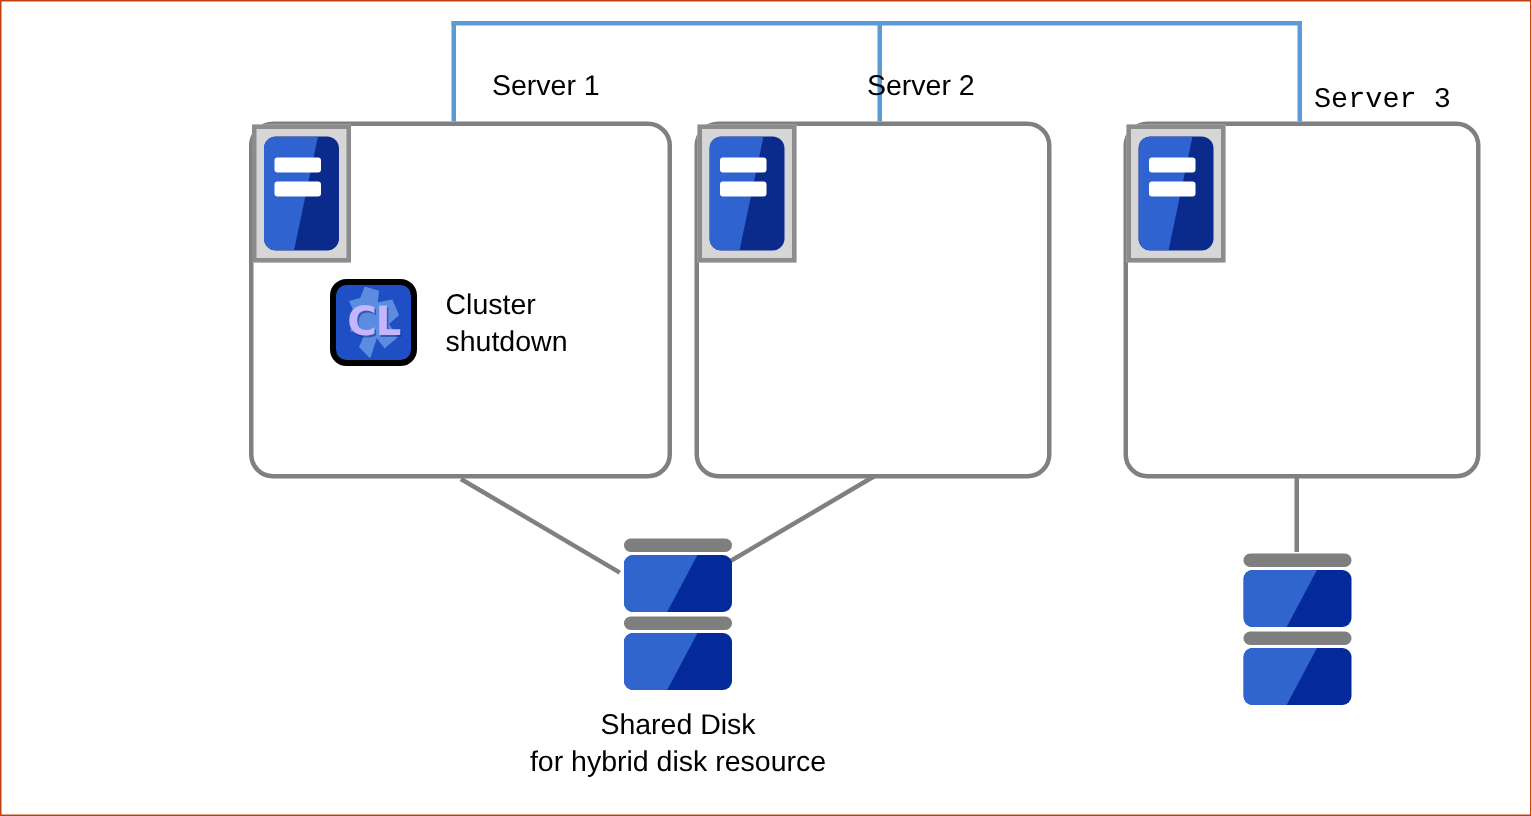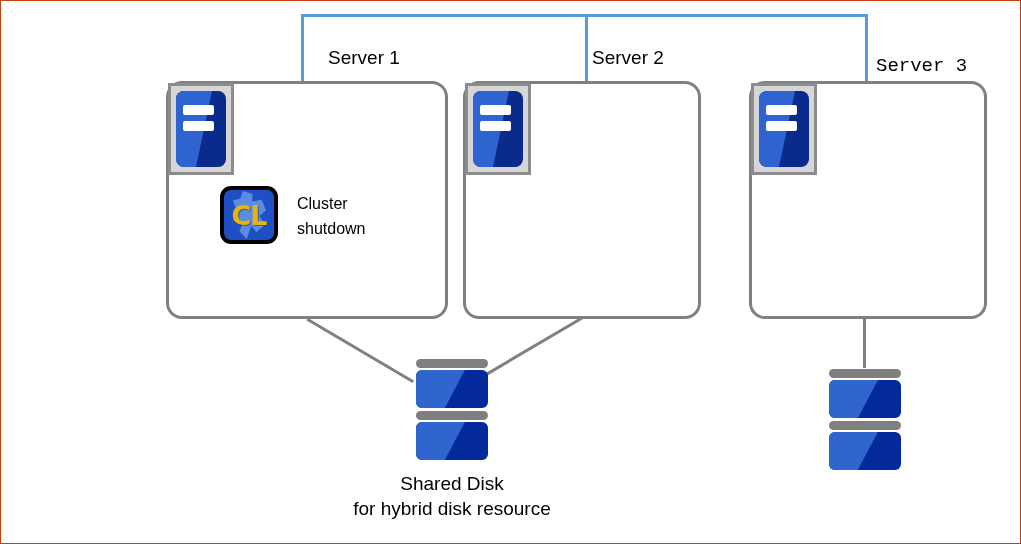--- a/index.html
+++ b/index.html
@@ -112,29 +112,29 @@
   .cl-icon .cl-text {
     position: absolute;
     left: 0; right: 0;
     top: 50%;
     transform: translateY(-50%);
     text-align: center;
     font-family: "DejaVu Sans", sans-serif;
     font-weight: bold;
     font-size: 27px;
     line-height: 1;
-    color: #eab308;
+    color: #c4b5fd;
     letter-spacing: -1px;
     text-shadow: 1px 1px 0 rgba(20,50,140,0.55);
   }
 
   
   .cl-caption {
     position: absolute;
-    font-size: 16px;
+    font-size: 19px;
     line-height: 25px;
     color: #000000;
     white-space: pre-line;
   }
 
   
   .disk-icon {
     position: absolute;
     width: 72px;
   }
@@ -207,21 +207,21 @@
   </div>
 
   <div class="cl-icon" style="left:219px; top:185px;">
     <div class="splash"></div>
     <div class="cl-text">CL</div>
   </div>
 
   <div class="cl-caption" style="left:296px; top:190px;">Cluster
 shutdown</div>
 
-  <div class="server-label" style="left:591px; top:46px;">Server 2</div>
+  <div class="server-label" style="left:577px; top:46px;">Server 2</div>
 
   <div class="server-box" style="left:462px; top:80px; width:238px; height:238px;"></div>
 
   <div class="machine-icon" style="left:464px; top:82px;">
     <div class="body">
       <div class="bar b1"></div>
       <div class="bar b2"></div>
     </div>
   </div>
 

